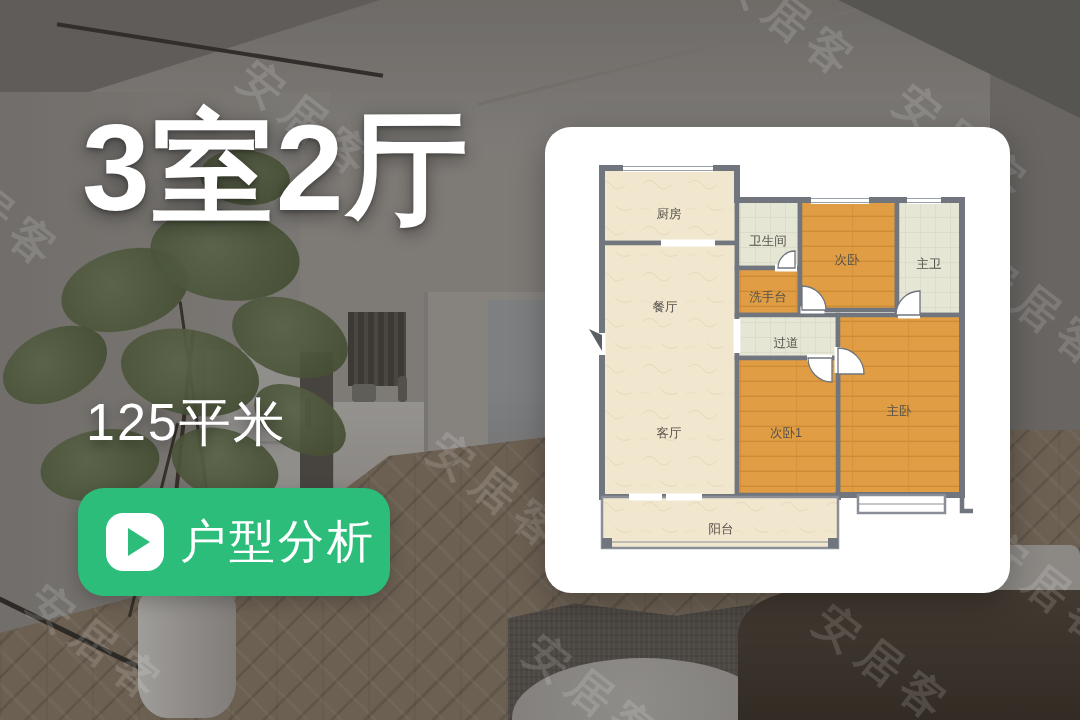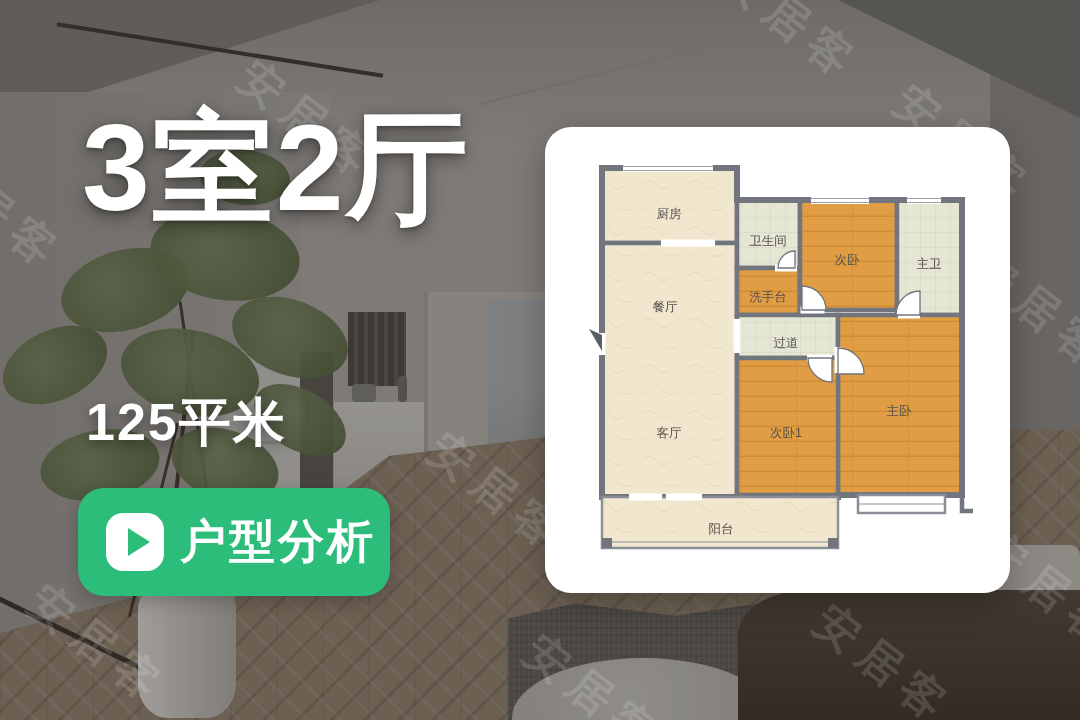--- a/index.html
+++ b/index.html
@@ -79,32 +79,32 @@
       white-space:nowrap;pointer-events:none;}
   #wm1{left:262px;top:48px;} #wm2{left:745px;top:-52px;} #wm3{left:918px;top:72px;}
   #wm4{left:995px;top:238px;} #wm5{left:-52px;top:138px;} #wm6{left:52px;top:572px;}
   #wm7{left:548px;top:622px;} #wm8{left:838px;top:592px;} #wm9{left:1005px;top:518px;}
   #wm10{left:452px;top:420px;}
 
   
   #headline{position:absolute;left:82px;top:104px;color:#fff;font-weight:900;
      font-size:122px;line-height:1.06;letter-spacing:2px;
      text-shadow:0 5px 18px rgba(0,0,0,.4),0 2px 4px rgba(0,0,0,.3);}
-  #area-label{position:absolute;left:86px;top:388px;color:#fff;font-weight:700;
+  #area-label{position:absolute;left:86px;top:388px;color:#fff;font-weight:400;
      font-size:52px;letter-spacing:2px;text-shadow:0 4px 12px rgba(0,0,0,.4);}
 
   
   #analysis-button{position:absolute;left:78px;top:488px;width:312px;height:108px;
      background:#2dbd7b;border:none;border-radius:26px;display:flex;align-items:center;
      gap:16px;padding:0 0 0 28px;cursor:pointer;box-shadow:0 6px 18px rgba(0,0,0,.22);}
   #play-icon{width:58px;height:58px;background:#fff;border-radius:17px;flex:0 0 auto;
      display:flex;align-items:center;justify-content:center;}
   #play-tri{width:0;height:0;border-left:22px solid #2dbd7b;border-top:14px solid transparent;
      border-bottom:14px solid transparent;margin-left:7px;}
-  #analysis-label{color:#fff;font-size:46px;font-weight:700;letter-spacing:3px;}
+  #analysis-label{color:#fff;font-size:46px;font-weight:400;letter-spacing:3px;}
 
   
   #floorplan-card{position:absolute;left:545px;top:127px;width:465px;height:466px;
      background:#fff;border-radius:26px;box-shadow:0 10px 34px rgba(0,0,0,.28);overflow:hidden;}
   #floorplan-svg{position:absolute;inset:0;}
   #floorplan-svg text{font-family:"Liberation Sans","DejaVu Sans",sans-serif;
      font-size:12.5px;fill:#55504a;}
 </style>
 </head>
 <body>

